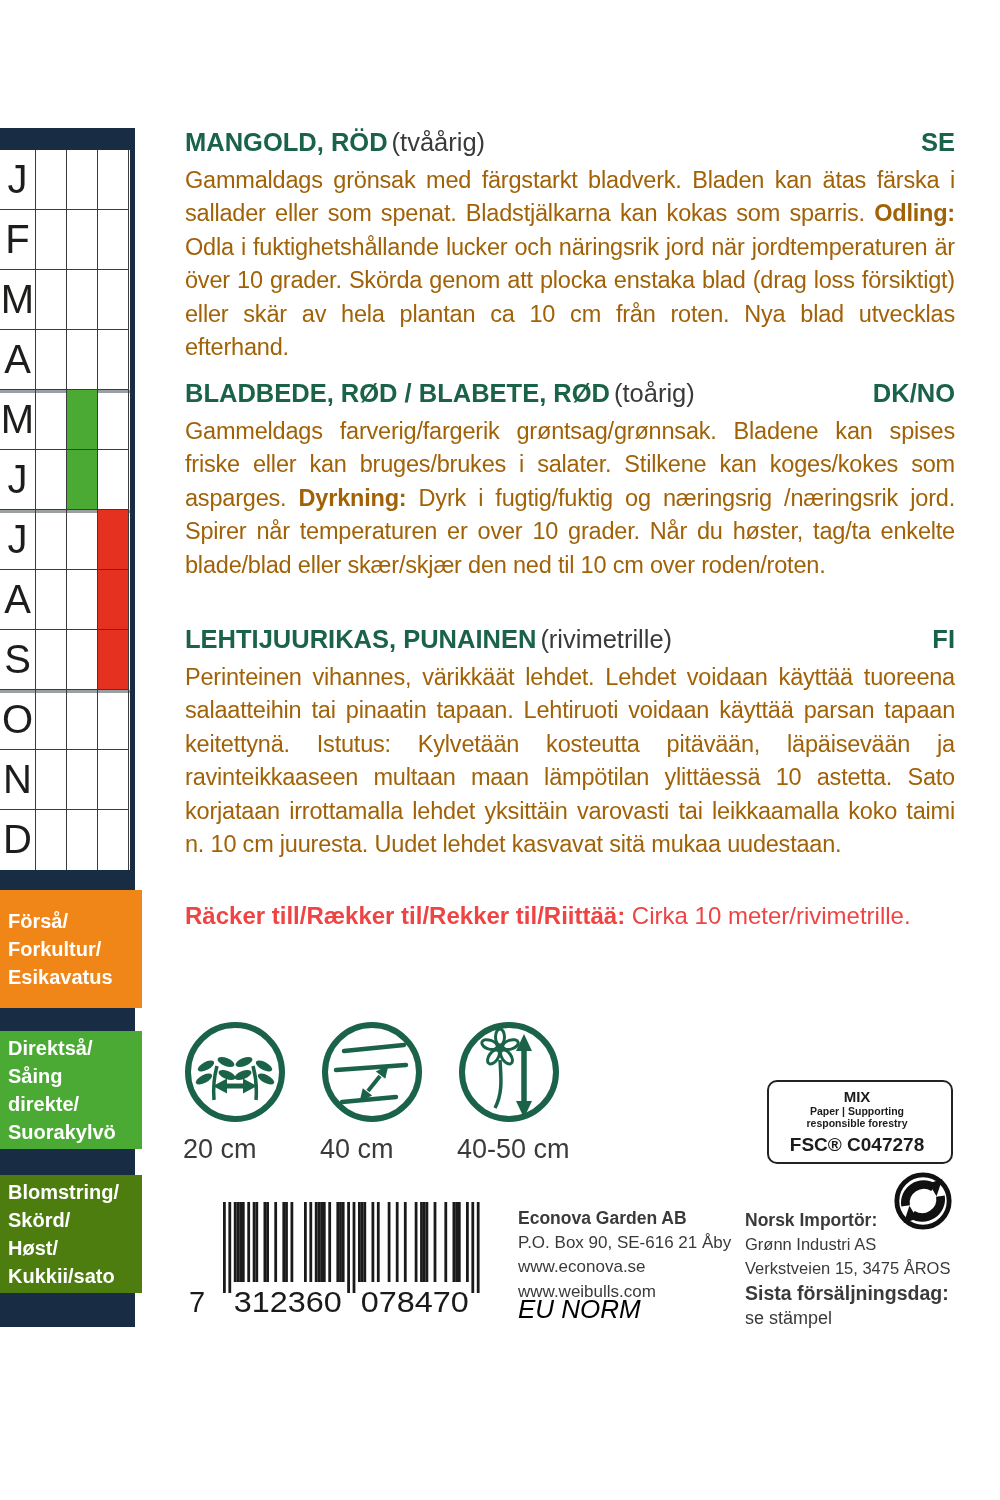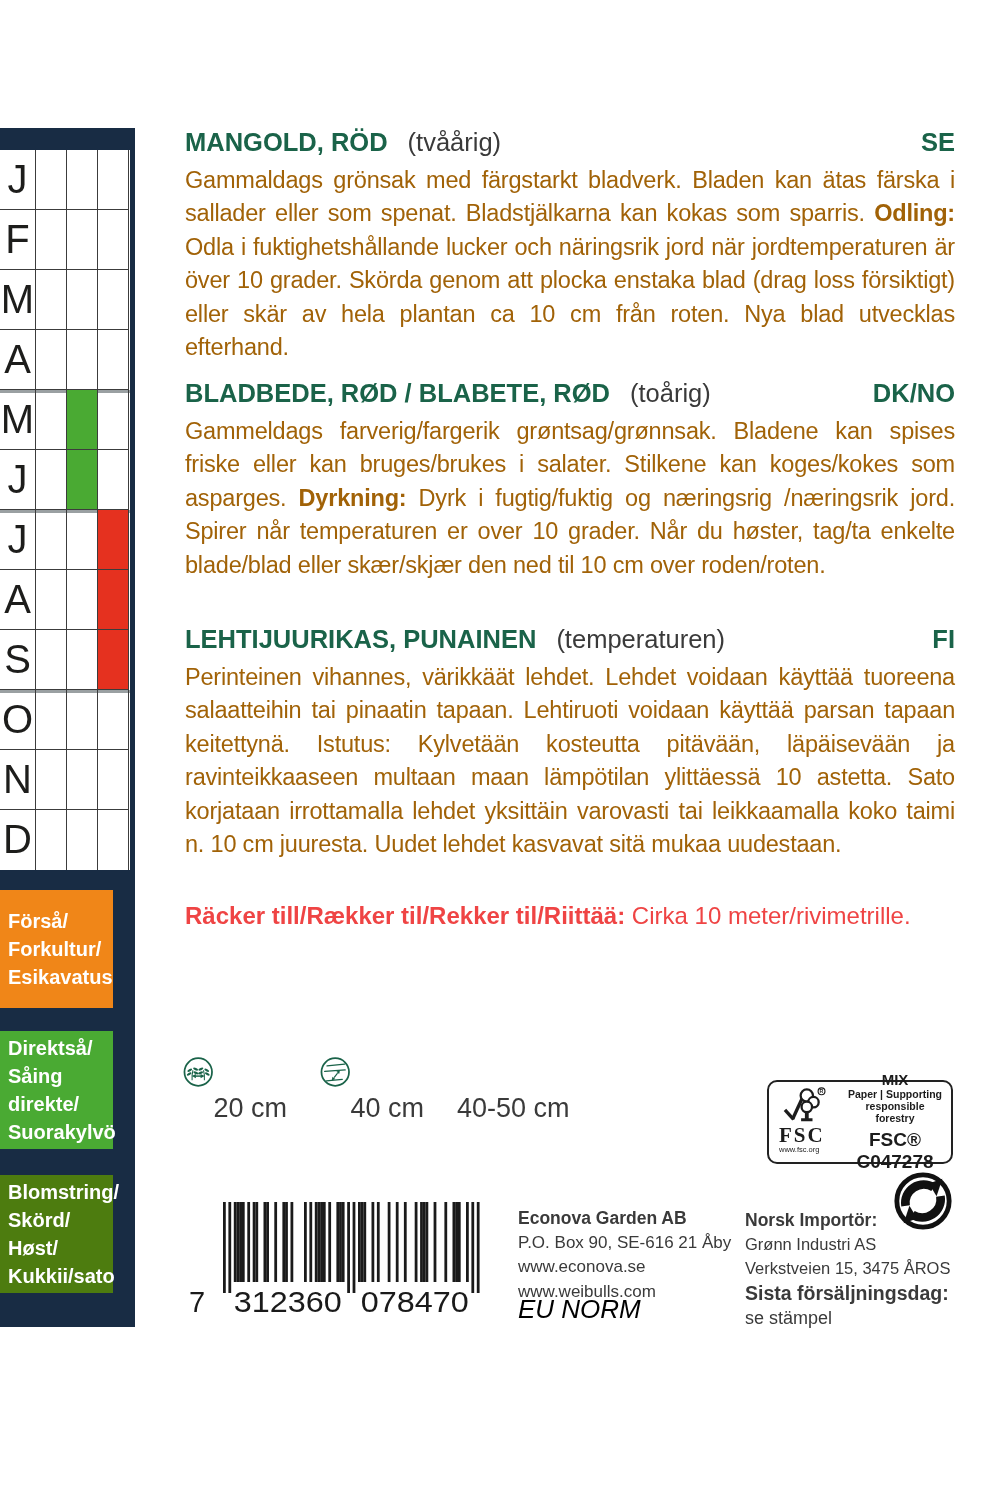--- a/index.html
+++ b/index.html
@@ -8,35 +8,35 @@
 
   
   .sidebar{position:absolute;left:0;top:128px;width:135px;height:1199px;background:var(--navy,#182c44);}
   .cal-table{position:absolute;left:0;top:22px;width:130px;height:720px;background:#fff;}
   .cal-row{display:flex;height:60px;box-sizing:border-box;}
   .cal-row.heavy{box-shadow:inset 0 3px 0 #9aa0a2;}
   .cal-cell{box-sizing:border-box;border-right:1px solid #3c3c3c;border-bottom:1px solid #3c3c3c;height:60px;}
   .cal-row:last-child .cal-cell{border-bottom:none;}
   .cal-month{width:36px;font-size:40px;line-height:58px;text-align:center;color:#1d1d1b;}
   .cal-c{width:31px;}
-  .legend-box{position:absolute;left:0;width:113px;height:118px;display:flex;align-items:center;}
+  .legend-box{position:absolute;left:0;width:142px;height:118px;display:flex;align-items:center;}
   .legend-text{padding-left:8px;color:#fff;font-weight:bold;font-size:20px;line-height:28px;white-space:pre-line;}
 
   
   .lang-section{position:absolute;left:185px;width:770px;}
   .sec-head{display:flex;align-items:baseline;font-size:25.5px;font-weight:bold;color:var(--green,#1a6349);}
-  .sec-sub{font-weight:normal;color:#3a3a3a;margin-left:20px;flex:1;}
+  .sec-sub{font-weight:normal;color:#3a3a3a;margin-left:4px;flex:1;}
   .sec-lang{font-weight:bold;}
   .sec-body{margin:7px 0 0 0;font-size:23.5px;line-height:33.4px;letter-spacing:-0.2px;
             text-align:justify;text-align-last:left;color:#a16207;}
   .yield-line{position:absolute;left:185px;top:902px;width:770px;margin:0;font-size:24px;color:#ef4444;}
 
   
   .icons-row{position:absolute;left:183px;top:1020px;display:flex;}
-  .icon-item{width:104px;display:flex;flex-direction:row;align-items:flex-end;margin-right:33px;}
+  .icon-item{width:104px;display:flex;flex-direction:column;align-items:flex-start;margin-right:33px;}
   .icon-item svg{color:var(--green,#1a6349);}
   .icon-label{margin-top:10px;font-size:27px;color:#3a3a3a;white-space:nowrap;}
 
   
   .product-number{position:absolute;left:735px;top:1005px;width:220px;text-align:right;
                   font-size:62px;font-weight:bold;color:#1c1c1c;line-height:62px;}
   .fsc-box{position:absolute;left:767px;top:1080px;width:186px;height:84px;box-sizing:border-box;
            border:2.5px solid #222;border-radius:10px;display:flex;background:#fff;color:#1c1c1c;}
   .fsc-left{width:66px;padding:5px 0 0 10px;display:flex;flex-direction:column;align-items:flex-start;}
   .fsc-brand{font-family:"Liberation Serif", serif;font-weight:bold;font-size:21px;letter-spacing:2px;line-height:20px;}
@@ -173,21 +173,21 @@
       <span class="sec-title">BLADBEDE, RØD / BLABETE, RØD</span>
       <span class="sec-sub">(toårig)</span>
       <span class="sec-lang">DK/NO</span>
     </div>
     <p class="sec-body"><span>Gammeldags farverig/fargerik grøntsag/grønnsak. Bladene kan spises friske eller kan bruges/brukes i salater. Stilkene kan koges/kokes som asparges. </span><b>Dyrkning:</b><span> Dyrk i fugtig/fuktig og næringsrig /næringsrik jord. Spirer når temperaturen er over 10 grader. Når du høster, tag/ta enkelte blade/blad eller skær/skjær den ned til 10 cm over roden/roten.</span></p>
   </section>
 
   <section class="lang-section" style="top:625px">
     <div class="sec-head">
       <span class="sec-title">LEHTIJUURIKAS, PUNAINEN</span>
-      <span class="sec-sub">(temperaturen)</span>
+      <span class="sec-sub">(rivimetrille)</span>
       <span class="sec-lang">FI</span>
     </div>
     <p class="sec-body"><span>Perinteinen vihannes, värikkäät lehdet. Lehdet voidaan käyttää tuoreena salaatteihin tai pinaatin tapaan. Lehtiruoti voidaan käyttää parsan tapaan keitettynä. Istutus: Kylvetään kosteutta pitävään, läpäisevään ja ravinteikkaaseen multaan maan lämpötilan ylittäessä 10 astetta. Sato korjataan irrottamalla lehdet yksittäin varovasti tai leikkaamalla koko taimi n. 10 cm juuresta. Uudet lehdet kasvavat sitä mukaa uudestaan.</span></p>
   </section>
 
   <p class="yield-line"><b>Räcker till/Rækker til/Rekker til/Riittää:</b><span> Cirka 10 meter/rivimetrille.</span></p>
 
   <div class="icons-row">
     <div class="icon-item">
       <svg viewBox="0 0 104 104" width="104" height="104">
@@ -233,34 +233,20 @@
         <line x1="67" y1="30" x2="67" y2="82" stroke="currentColor" stroke-width="5.5"></line>
         <polygon points="67,14 59,31 75,31" fill="currentColor"></polygon>
         <polygon points="67,98 59,81 75,81" fill="currentColor"></polygon>
       </svg>
       <div class="icon-label">40-50 cm</div>
     </div>
   </div>
 
 
   <div class="fsc-box">
-    <div class="fsc-left">
-      <svg viewBox="0 0 48 40" width="48" height="38">
-        <path d="M5 24 L14 34" stroke="#1c1c1c" stroke-width="3.5" fill="none"></path>
-        <path d="M13 34 L24 10" stroke="#1c1c1c" stroke-width="3.5" fill="none"></path>
-        <circle cx="28" cy="9" r="6.5" fill="#fff" stroke="#1c1c1c" stroke-width="2.4"></circle>
-        <circle cx="35" cy="16" r="5.5" fill="#fff" stroke="#1c1c1c" stroke-width="2.4"></circle>
-        <circle cx="28" cy="21" r="5.5" fill="#fff" stroke="#1c1c1c" stroke-width="2.4"></circle>
-        <path d="M30 26 v7 h4 v3 h-12 v-3 h4 v-7 z" fill="#1c1c1c"></path>
-        <circle cx="43.5" cy="4.5" r="3.6" fill="none" stroke="#1c1c1c" stroke-width="1.2"></circle>
-        <text x="43.5" y="6.6" font-size="5.5" font-weight="bold" text-anchor="middle" fill="#1c1c1c" font-family="Liberation Sans, sans-serif">R</text>
-      </svg>
-      <div class="fsc-brand">FSC</div>
-      <div class="fsc-url">www.fsc.org</div>
-    </div>
     <div class="fsc-right">
       <div class="fsc-mix">MIX</div>
       <div class="fsc-line">Paper | Supporting</div>
       <div class="fsc-line">responsible forestry</div>
       <div class="fsc-license">FSC® C047278</div>
     </div>
   </div>
 
   <div class="barcode" id="barcode-holder"><svg width="300" height="118" viewBox="0 0 300 118">
         <rect x="38.00" y="2" width="2.78" height="91" fill="#1a1a1a"></rect>

